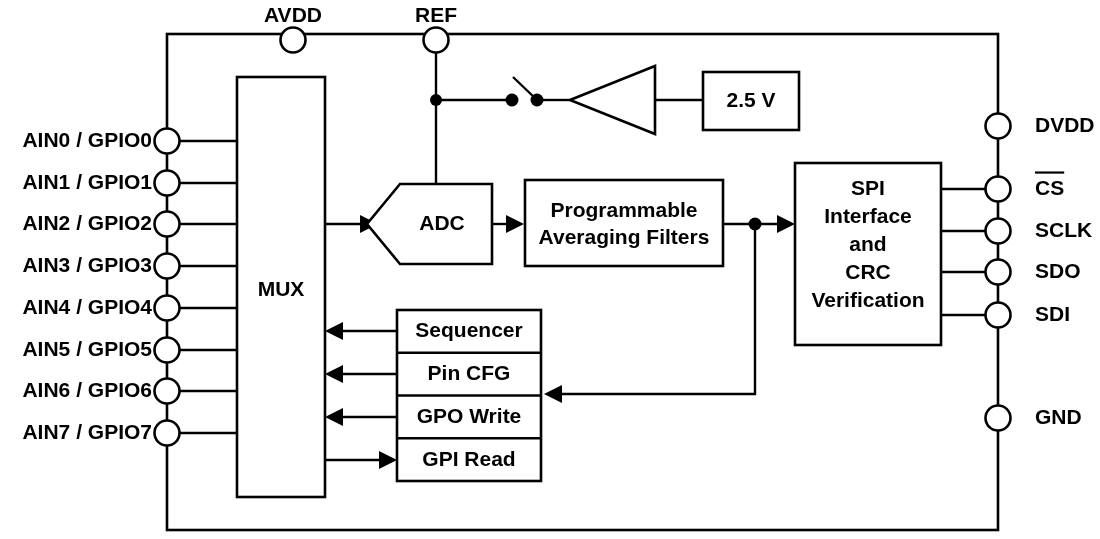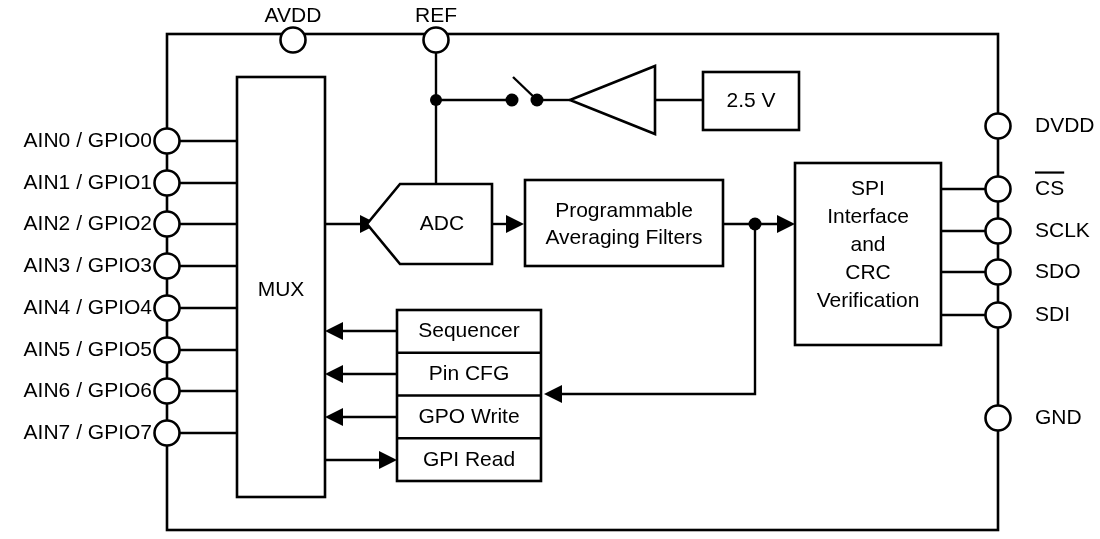--- a/index.html
+++ b/index.html
@@ -7,20 +7,21 @@
     padding: 0;
     background: #ffffff;
   }
   #root {
     position: relative;
     width: 1100px;
     height: 539px;
     background: #ffffff;
     font-family: "Liberation Sans", sans-serif;
     overflow: hidden;
+    font-weight: bold;
   }
   #diagram {
     position: absolute;
     left: 0;
     top: 0;
   }
   .blk-label {
     font-family: "Liberation Sans", sans-serif;
     font-size: 21px;
     fill: #000000;

